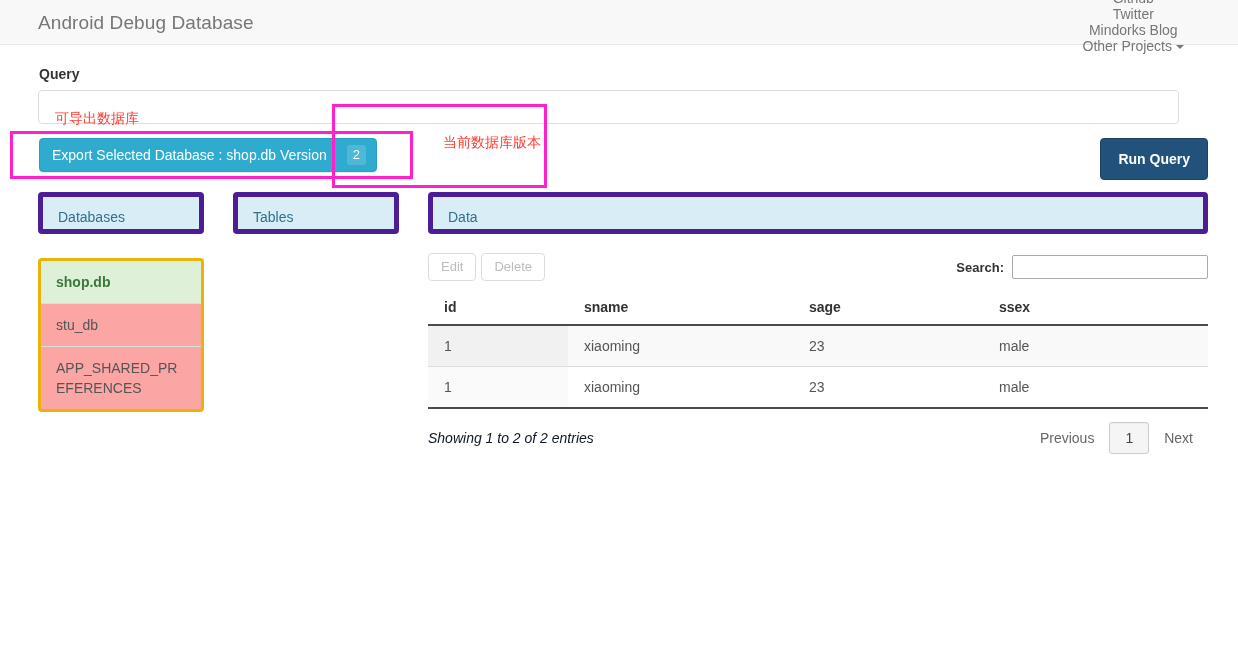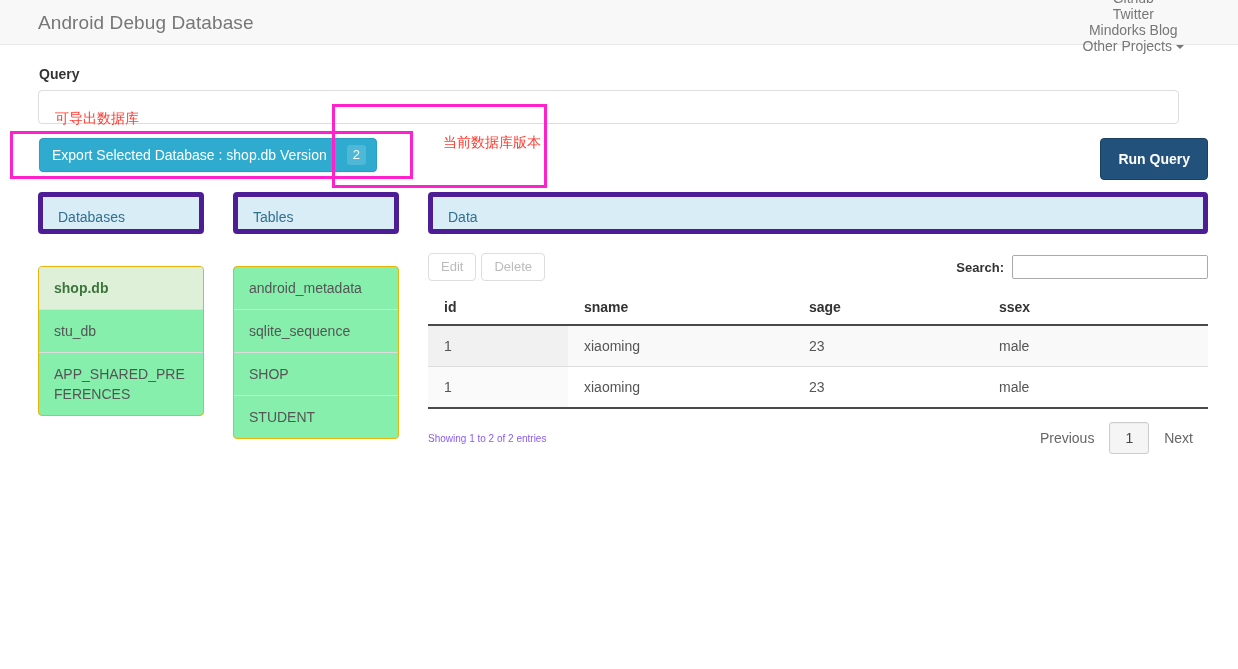--- a/index.html
+++ b/index.html
@@ -144,25 +144,25 @@
     background: #d9edf7;
     border: 5px solid #4c1d95;
     border-radius: 4px;
     color: #31708f;
     font-size: 14px;
     padding: 10px 15px;
     height: 42px;
     line-height: 21px;
   }
   .list-group {
-    margin-top: 32px;
-    border: 1px solid #eab308;
+    margin-top: 24px;
+    border: 3px solid #eab308;
     border-radius: 4px;
     overflow: hidden;
-    background: #86efac;
+    background: #fca5a5;
   }
   .list-item {
     padding: 11px 15px;
     border-bottom: 1px solid #dddddd;
     font-size: 14px;
     color: #555555;
     line-height: 20px;
     cursor: pointer;
     word-break: break-all;
   }
@@ -247,22 +247,23 @@
   .col-sname { width: 225px; }
   .col-sage  { width: 190px; }
 
   .table-footer {
     display: flex;
     align-items: center;
     justify-content: space-between;
     margin-top: 13px;
   }
   .entries-info {
-    font-size: 10px;
-    color: #8b5cf6;
+    font-size: 14px;
+    color: #0f172a;
+    font-style: italic;
   }
   .pagination {
     display: flex;
     align-items: flex-end;
     gap: 0;
   }
   .page-btn {
     font-size: 14px;
     color: #666666;
     padding: 7px 14px;
@@ -331,26 +332,20 @@
       <div class="panel-head">Databases</div>
       <div class="list-group">
         <div class="list-item active">shop.db</div>
         <div class="list-item">stu_db</div>
         <div class="list-item">APP_SHARED_PREFERENCES</div>
       </div>
     </div>
 
     <div class="col-tb">
       <div class="panel-head">Tables</div>
-      <div class="list-group">
-        <div class="list-item">android_metadata</div>
-        <div class="list-item">sqlite_sequence</div>
-        <div class="list-item">SHOP</div>
-        <div class="list-item">STUDENT</div>
-      </div>
     </div>
 
     <div class="col-data">
       <div class="panel-head">Data</div>
 
       <div class="data-toolbar">
         <div class="tool-btns">
           <button class="btn-sm">Edit</button>
           <button class="btn-sm">Delete</button>
         </div>

